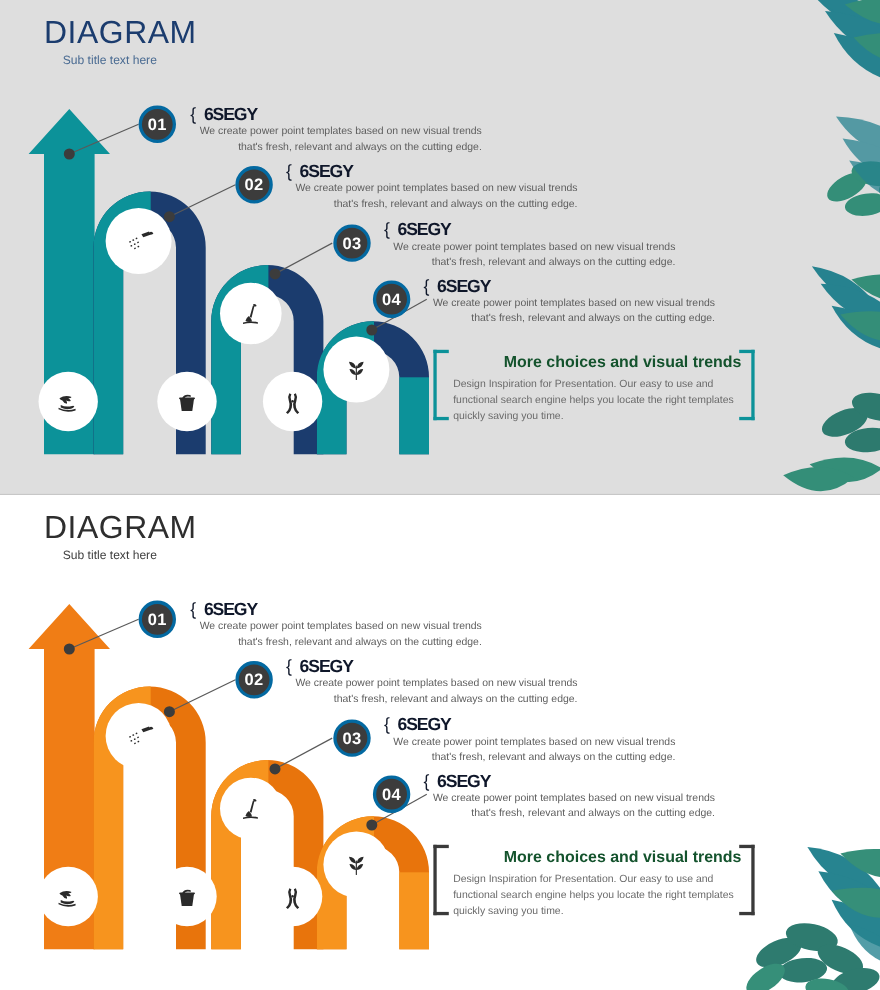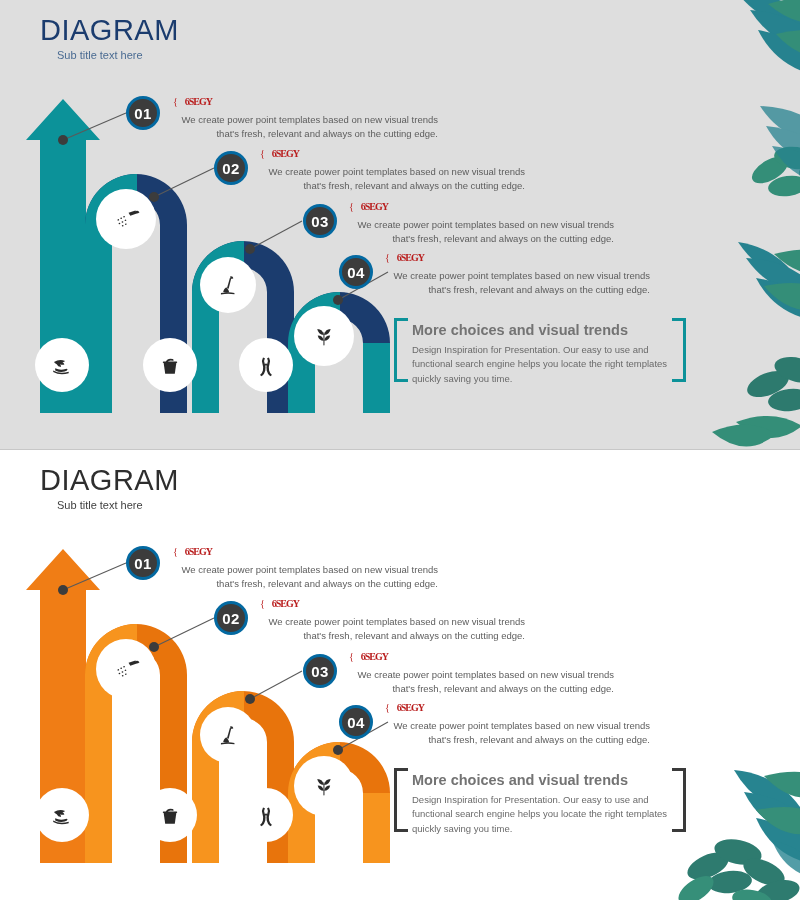--- a/index.html
+++ b/index.html
@@ -34,40 +34,40 @@
   .diagram{position:absolute;left:0;top:0;width:800px;height:450px;}
   .badge{
     position:absolute;width:34px;height:34px;border-radius:50%;
     background:#3c3c3c;border:3px solid #0369a1;
     box-sizing:border-box;
     color:#ffffff;font-size:15px;font-weight:bold;
     display:flex;align-items:center;justify-content:center;
     letter-spacing:.3px;
   }
   .co-head{
-    position:absolute;font-size:10px;font-weight:bold;color:#b91c1c;
-    white-space:nowrap;letter-spacing:-1px;font-family:Liberation Serif, serif;
+    position:absolute;font-size:16px;font-weight:bold;color:#0f172a;
+    white-space:nowrap;letter-spacing:-1px;
   }
   .co-brace{margin-right:7px;font-weight:400;letter-spacing:0;}
   .co-body{
     position:absolute;font-size:9.5px;color:#5d5d5d;line-height:1.45;
     width:265px;
     text-align:right;
   }
 
   
   .mc{position:absolute;}
   .mc-brk{position:absolute;width:14px;height:64px;box-sizing:border-box;}
   .mc-brk.l{border-left:3px solid;border-top:3px solid;border-bottom:3px solid;}
   .mc-brk.r{border-right:3px solid;border-top:3px solid;border-bottom:3px solid;}
   .slide-top .mc-brk{border-color:#0c9299;}
   .slide-bottom .mc-brk{border-color:#3a3a3a;}
   .mc-title{
-    position:absolute;width:262px;text-align:left;
-    font-size:14.5px;font-weight:bold;color:#737373;
+    position:absolute;width:262px;text-align:right;
+    font-size:14.5px;font-weight:bold;color:#14532d;
   }
   .mc-sub{
     position:absolute;width:262px;text-align:left;
     font-size:9.5px;color:#6a6a6a;line-height:1.5;
   }
 
   
   .foliage{position:absolute;pointer-events:none;}
 </style>
 </head>

